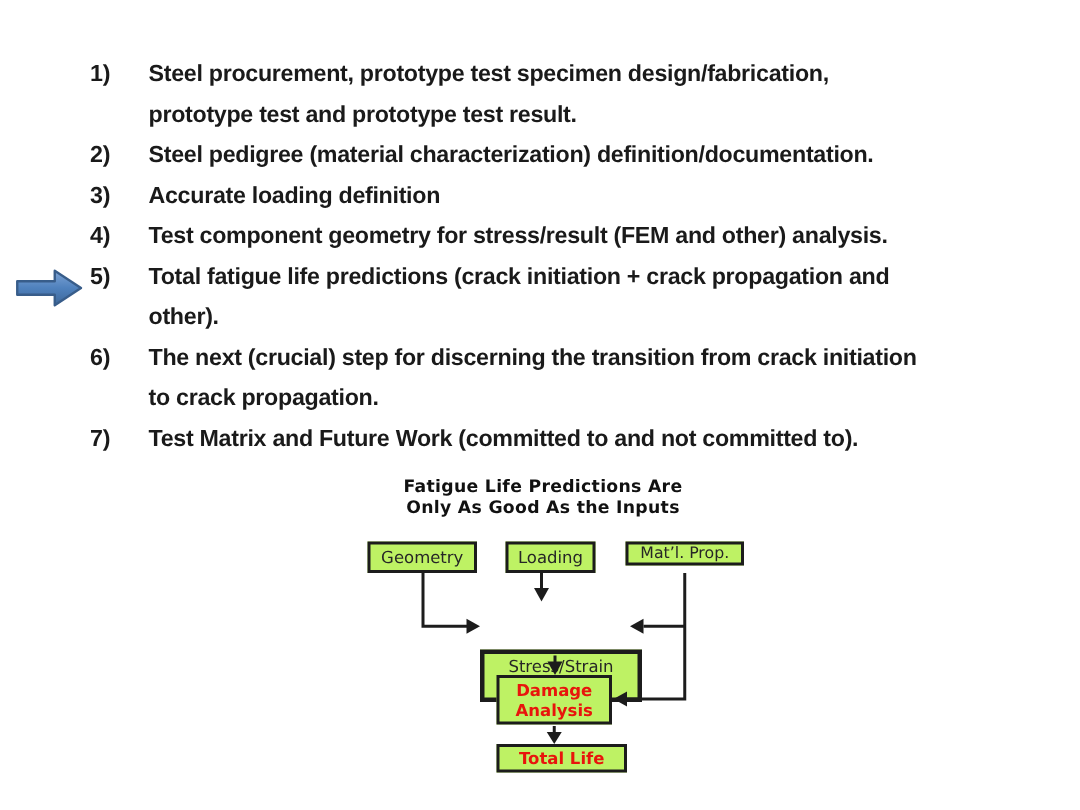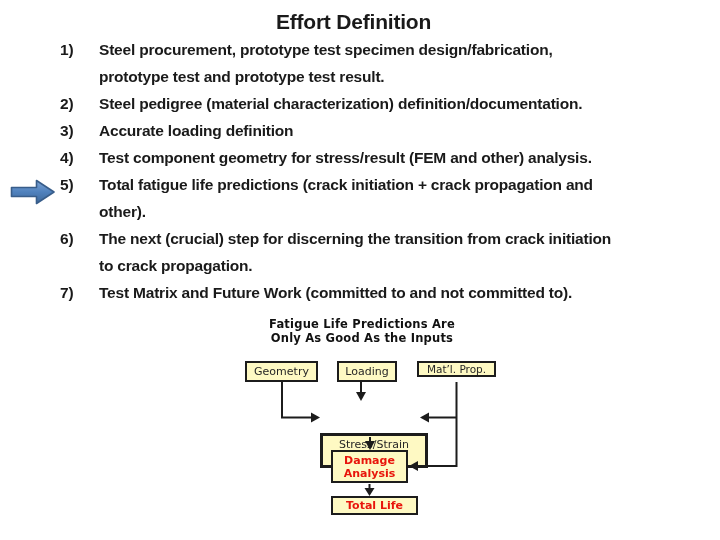--- a/index.html
+++ b/index.html
@@ -20,39 +20,38 @@
   .list-num{width:39px;flex:0 0 39px;}
   .list-text{flex:1;white-space:pre;}
   .pointer-arrow{position:absolute;left:9px;top:179px;}
   
   .diagram-caption{
     position:absolute;left:212px;top:318px;width:300px;text-align:center;
     font-family:"DejaVu Sans",sans-serif;font-size:11.5px;font-weight:bold;
     color:#111;line-height:13.5px;white-space:pre-line;letter-spacing:0.2px;
   }
   .node{
-    position:absolute;box-sizing:border-box;background:#fef9c3;
+    position:absolute;box-sizing:border-box;background:#bef264;
     border:2px solid #1c1c1c;display:flex;align-items:center;justify-content:center;
     font-family:"DejaVu Sans",sans-serif;font-size:11px;color:#262626;
     text-align:center;line-height:13px;white-space:pre-line;
   }
   .node-geometry{left:245px;top:361px;width:73px;height:21px;}
   .node-loading{left:337px;top:361px;width:60px;height:21px;}
   .node-matl{left:417px;top:361px;width:79px;height:16px;font-size:10.5px;}
   .node-stress{left:320px;top:401px;width:108px;height:35px;border-width:3px;margin-top:32px;}
   .node-damage{left:331px;top:450px;width:77px;height:33px;font-weight:bold;color:#e8150c;}
   .node-total{left:331px;top:496px;width:87px;height:19px;font-weight:bold;color:#e8150c;}
   .connectors{position:absolute;left:230px;top:350px;}
 </style>
 </head>
 <body>
 
 <div class="slide">
 
-  <div class="slide-title">Effort Definition</div>
 
   <svg class="pointer-arrow" width="48" height="26" viewBox="0 0 48 26">
     <defs>
       <linearGradient id="ag" x1="0" y1="0" x2="0" y2="1">
         <stop offset="0" stop-color="#7da3d4"></stop>
         <stop offset="0.5" stop-color="#4f81bd"></stop>
         <stop offset="1" stop-color="#3e6899"></stop>
       </linearGradient>
     </defs>
     <path d="M2.5 8.5 L27.5 8.5 L27.5 1.5 L45 13 L27.5 24.5 L27.5 17.5 L2.5 17.5 Z" fill="url(#ag)" stroke="#385d8a" stroke-width="1.6" stroke-linejoin="round"></path>

